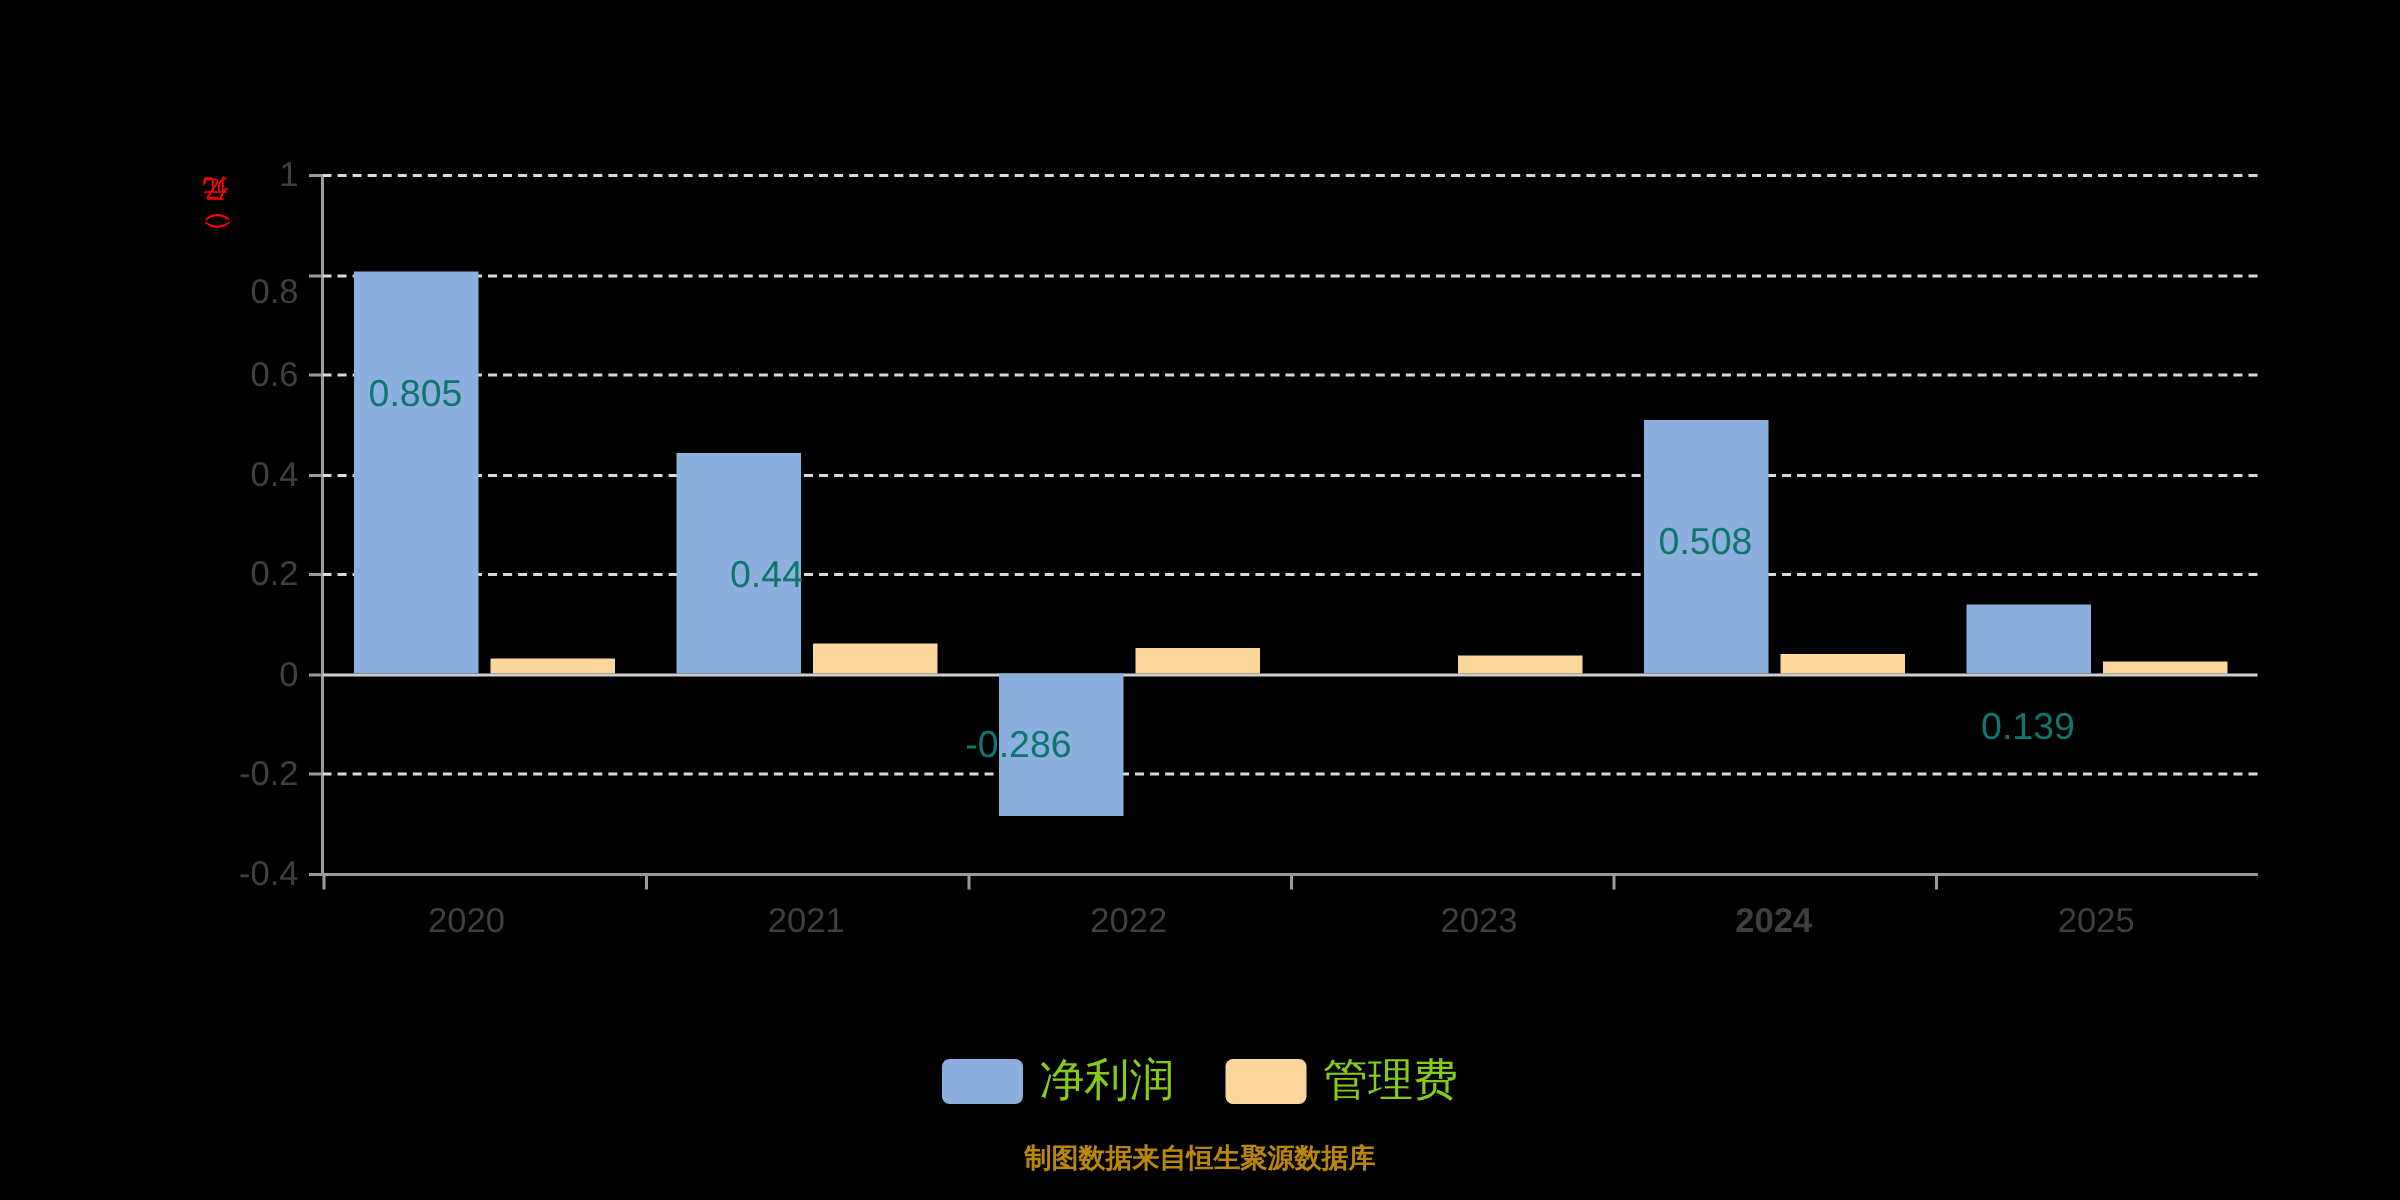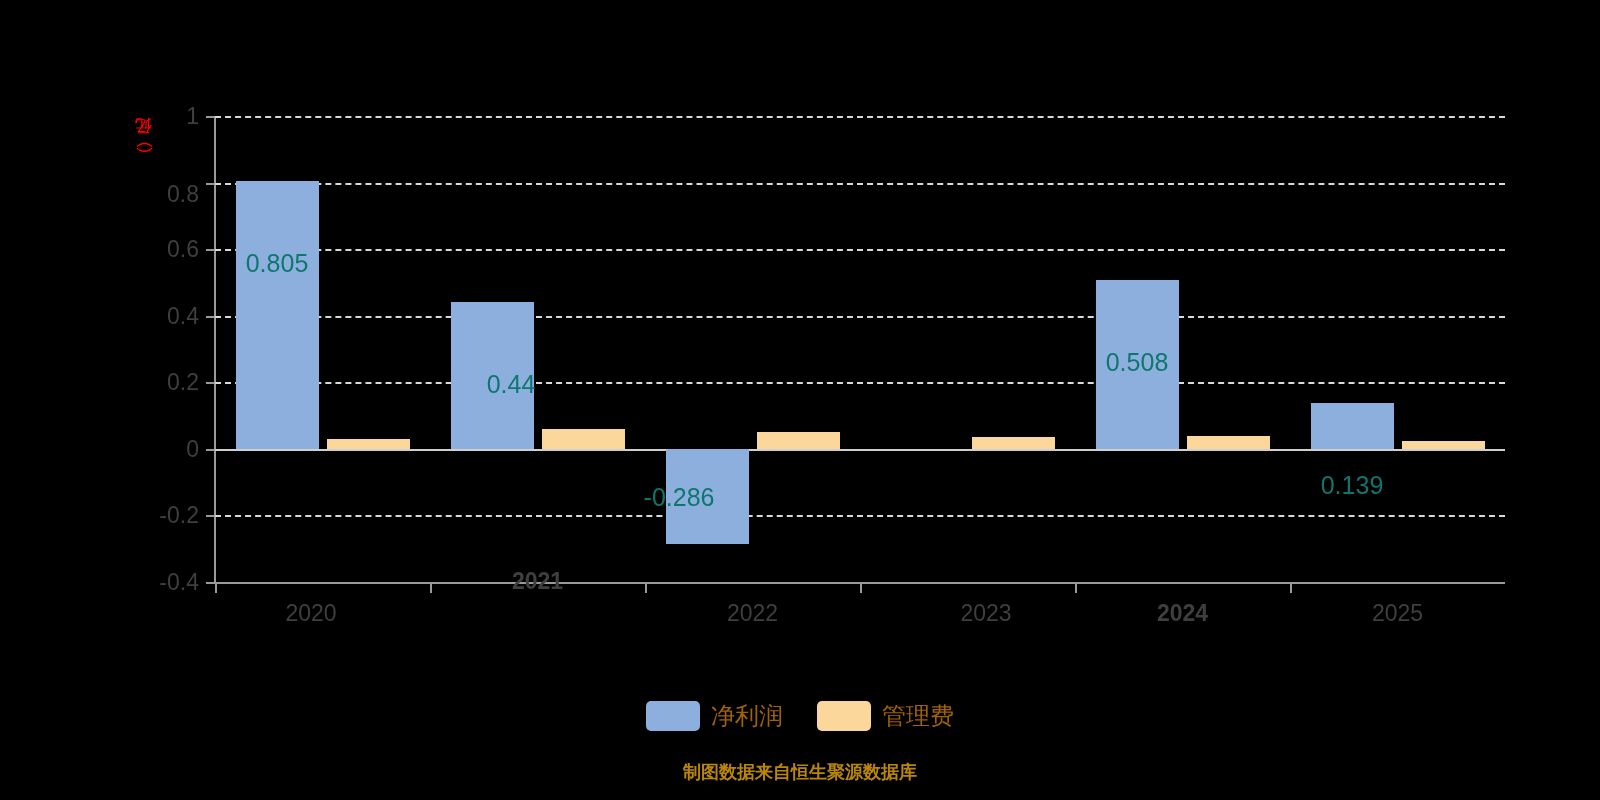--- a/index.html
+++ b/index.html
@@ -100,21 +100,21 @@
 
   .legend{
     position:absolute;left:0;top:700px;width:1600px;
     display:flex;justify-content:center;align-items:center;
     gap:34px;
   }
   .legend-item{display:flex;align-items:center;gap:11px;}
   .legend-swatch{
     width:54px;height:30px;border-radius:5px;display:block;
   }
-  .legend-label{font-size:24px;color:#a16207;white-space:nowrap;}
+  .legend-label{font-size:30px;color:#84cc16;white-space:nowrap;}
 
   .footnote{
     position:absolute;left:0;top:760px;width:1600px;
     text-align:center;
     font-size:18px;font-weight:bold;
     color:#b8860b;
     white-space:nowrap;
   }
 </style>
 </head>
@@ -182,18 +182,18 @@
         <span class="legend-label">净利润</span>
       </div>
       <div class="legend-item">
         <span class="legend-swatch" style="background: rgb(252, 215, 155);"></span>
         <span class="legend-label">管理费</span>
       </div>
     </div>
 
   <div class="footnote">制图数据来自恒生聚源数据库</div>
 <div class="x-label" style="left: 311px; top: 600px; position: absolute;">2020</div>
-    <div class="x-label" style="left: 537.5px; top: 568px; position: absolute; font-weight: bold;">2021</div>
+    <div class="x-label" style="left: 537.5px; top: 600px; position: absolute;">2021</div>
     <div class="x-label" style="left: 752.5px; top: 600px; position: absolute;">2022</div>
     <div class="x-label" style="left: 986px; top: 600px; position: absolute;">2023</div>
     <div class="x-label" style="left: 1182.5px; top: 600px; position: absolute; font-weight: bold;">2024</div>
     <div class="x-label" style="left: 1397.5px; top: 600px; position: absolute;">2025</div>
   </div>
 
 </body></html>

